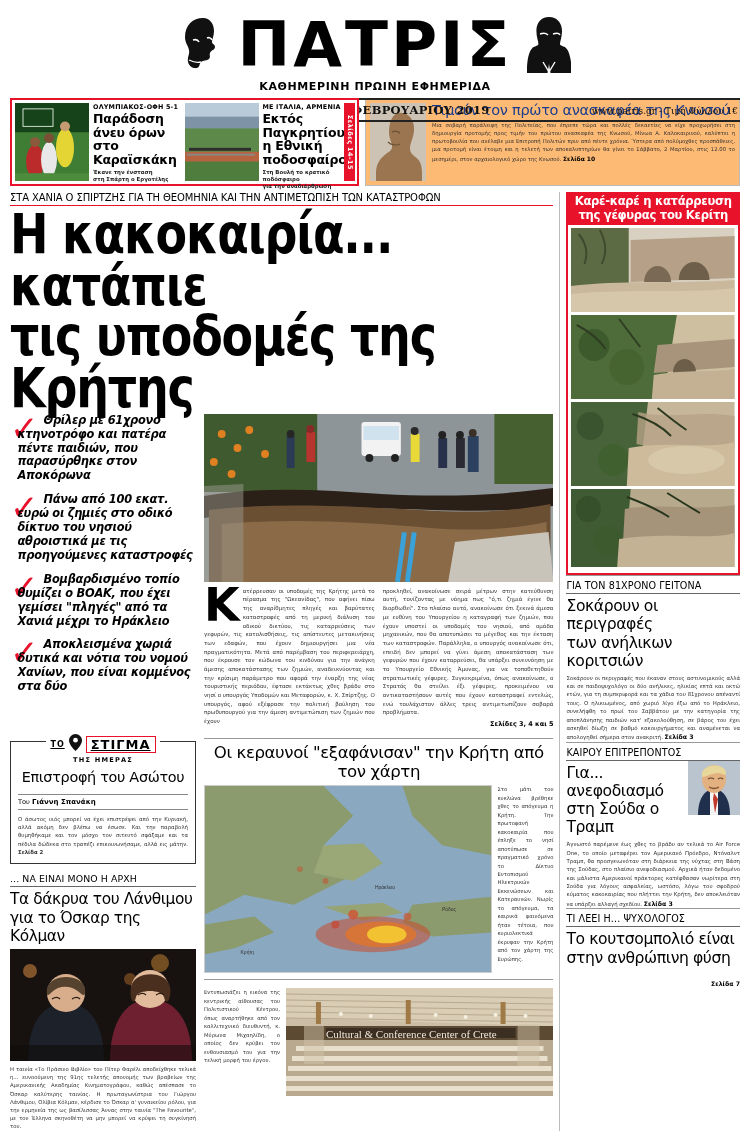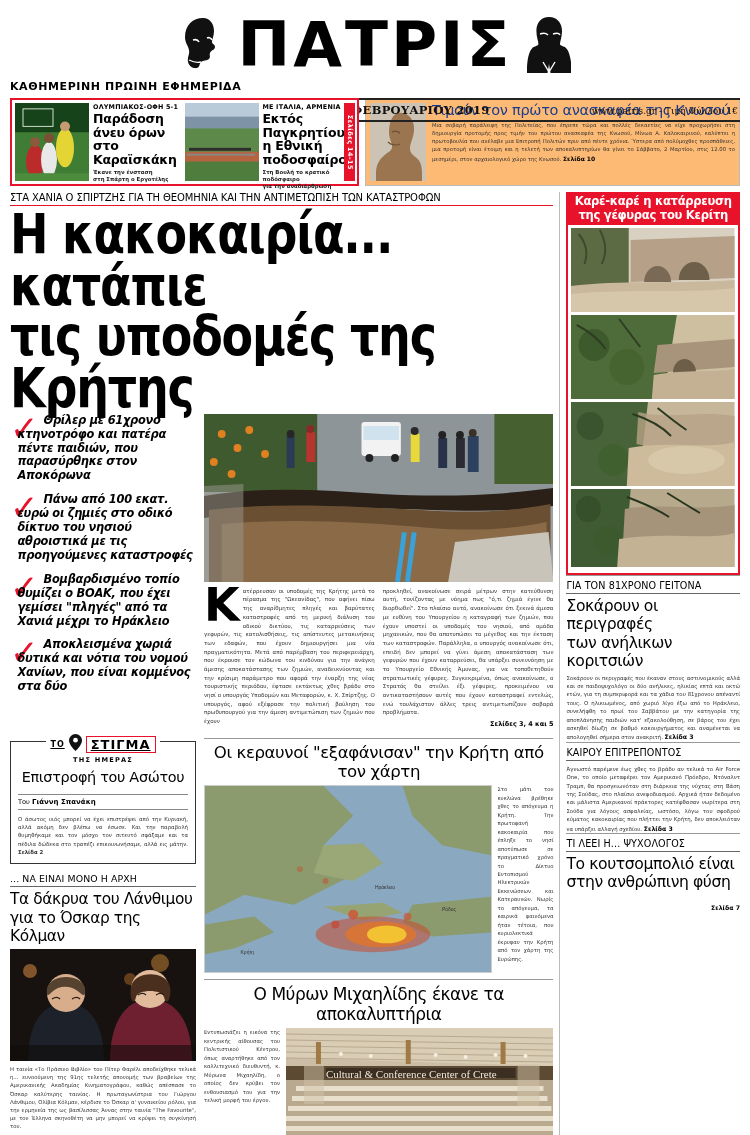--- a/index.html
+++ b/index.html
@@ -14,21 +14,21 @@
 
   
   .masthead { padding-top: 14px; position: relative; height: 92px; }
   .mast-row { display: flex; align-items: center; justify-content: center; gap: 14px; }
   .mast-title {
     font-family: "DejaVu Sans", sans-serif;
     font-weight: bold; font-size: 63px; letter-spacing: 3px;
     color: #000; line-height: 0.95;
   }
   .mast-sub {
-    font-weight: bold; font-size: 11px;
+    text-align: center; font-weight: bold; font-size: 11px;
     letter-spacing: 0.6px; margin-top: 4px; color: #000;
   }
   .face { width: 44px; height: 62px; position: relative; }
   .face svg { display:block; }
 
   .mast-rule { border-top: 2px solid #222; margin-top: 5px; }
   .mast-info {
     display: flex; justify-content: space-between; align-items: baseline;
     font-size: 8px; padding: 3px 2px 3px 2px; color: #111;
   }
@@ -448,21 +448,20 @@
                   <text x="172" y="104" font-size="5" fill="#333" font-family="sans-serif">Ηράκλειο</text>
                   <text x="36" y="170" font-size="5" fill="#333" font-family="sans-serif">Κρήτη</text>
                   <text x="240" y="126" font-size="5" fill="#333" font-family="sans-serif">Ρόδος</text>
                 </svg>
               </div>
               <div class="map-cap">Στο μάτι του κυκλώνα βρέθηκε χθες το απόγευμα η Κρήτη. Την πρωτοφανή κακοκαιρία που έπληξε το νησί αποτύπωσε σε πραγματικό χρόνο το Δίκτυο Εντοπισμού Ηλεκτρικών Εκκενώσεων και Κατεραυνών. Νωρίς το απόγευμα, τα καιρικά φαινόμενα ήταν τέτοια, που κυριολεκτικά έκρυψαν την Κρήτη από τον χάρτη της Ευρώπης.</div>
             </div>
           </div>
 
           <div class="thr-sec">
-            <div class="thr-title">Ο Μύρων Μιχαηλίδης έκανε τα αποκαλυπτήρια</div>
             <div class="thr-wrap">
               <div class="thr-cap">Εντυπωσιάζει η εικόνα της κεντρικής αίθουσας του Πολιτιστικού Κέντρου, όπως αναρτήθηκε από τον καλλιτεχνικό διευθυντή, κ. Μύρωνα Μιχαηλίδη, ο οποίος δεν κρύβει τον ενθουσιασμό του για την τελική μορφή του έργου.</div>
               <div class="thr-img">
                 <svg class="img-ph" viewBox="0 0 268 108" preserveAspectRatio="none">
                   <rect width="268" height="108" fill="#cbbda6"></rect>
                   <path d="M0 0 L268 0 L268 38 L0 30 Z" fill="#d9cdb6"></path>
                   <g stroke="#b8a98e" stroke-width="1">
                     <path d="M0 6 L268 10"></path>
                       <path d="M0 12 L268 16"></path>
                       <path d="M0 18 L268 22"></path>
@@ -564,20 +563,38 @@
           <div>των ανήλικων κοριτσιών</div>
         </div>
         <div class="sec-body">
           <span>Σοκάρουν οι περιγραφές που έκαναν στους αστυνομικούς αλλά και σε παιδοψυχολόγο οι δύο ανήλικες, ηλικίας επτά και οκτώ ετών, για τη συμπεριφορά και τα χάδια του 81χρονου απέναντί τους. Ο ηλικιωμένος, από χωριό λίγο έξω από το Ηράκλειο, συνελήφθη το πρωί του Σαββάτου με την κατηγορία της αποπλάνησης παιδιών κατ' εξακολούθηση, σε βάρος του έχει ασκηθεί δίωξη σε βαθμό κακουργήματος και αναμένεται να απολογηθεί σήμερα στον ανακριτή.</span>
           <b class="sec-page">Σελίδα 3</b>
         </div>
       </div>
 
       <div class="sec">
         <span class="sec-kicker">ΚΑΙΡΟΥ ΕΠΙΤΡΕΠΟΝΤΟΣ</span>
+        <div class="with-photo">
+          <div class="sec-title" style="flex:1;">
+            <div>Για... ανεφοδιασμό</div>
+            <div>στη Σούδα ο Τραμπ</div>
+          </div>
+          <div class="trump-ph">
+            <svg class="img-ph" viewBox="0 0 52 54" preserveAspectRatio="none">
+              <rect width="52" height="54" fill="#b9c4cf"></rect>
+              <path d="M10 54 C10 36 18 28 26 28 C34 28 42 36 42 54 Z" fill="#20304c"></path>
+              <rect x="22" y="30" width="8" height="24" fill="#f4f4f4"></rect>
+              <path d="M26 32 L30 38 L27 52 L25 38 Z" fill="#c0392b"></path>
+              <ellipse cx="26" cy="18" rx="12" ry="14" fill="#e3b07f"></ellipse>
+              <path d="M14 12 C16 2 38 2 38 12 C38 16 34 12 30 12 C24 12 18 16 14 16 Z" fill="#e8d79a"></path>
+              <path d="M20 18 q3-2 6 0 M30 18 q3-2 5 0" stroke="#5d4630" stroke-width="1.2" fill="none"></path>
+              <path d="M21 26 q5 3 10 0" stroke="#7d5436" stroke-width="1.3" fill="none"></path>
+            </svg>
+          </div>
+        </div>
         <div class="sec-body">
           <span>Άγνωστό παρέμενε έως χθες το βράδυ αν τελικά το Air Force One, το οποίο μεταφέρει τον Αμερικανό Πρόεδρο, Ντόναλντ Τραμπ, θα προσγειωνόταν στη διάρκεια της νύχτας στη Βάση της Σούδας, στο πλαίσιο ανεφοδιασμού. Αρχικά ήταν δεδομένο και μάλιστα Αμερικανοί πράκτορες κατέφθασαν νωρίτερα στη Σούδα για λόγους ασφαλείας, ωστόσο, λόγω του σφοδρού κύματος κακοκαιρίας που πλήττει την Κρήτη, δεν αποκλειόταν να υπάρξει αλλαγή σχεδίου.</span>
           <b class="sec-page">Σελίδα 3</b>
         </div>
       </div>
 
       <div class="sec">
         <span class="sec-kicker">ΤΙ ΛΕΕΙ Η... ΨΥΧΟΛΟΓΟΣ</span>
         <div class="sec-title">
           <div>Το κουτσομπολιό είναι</div>

